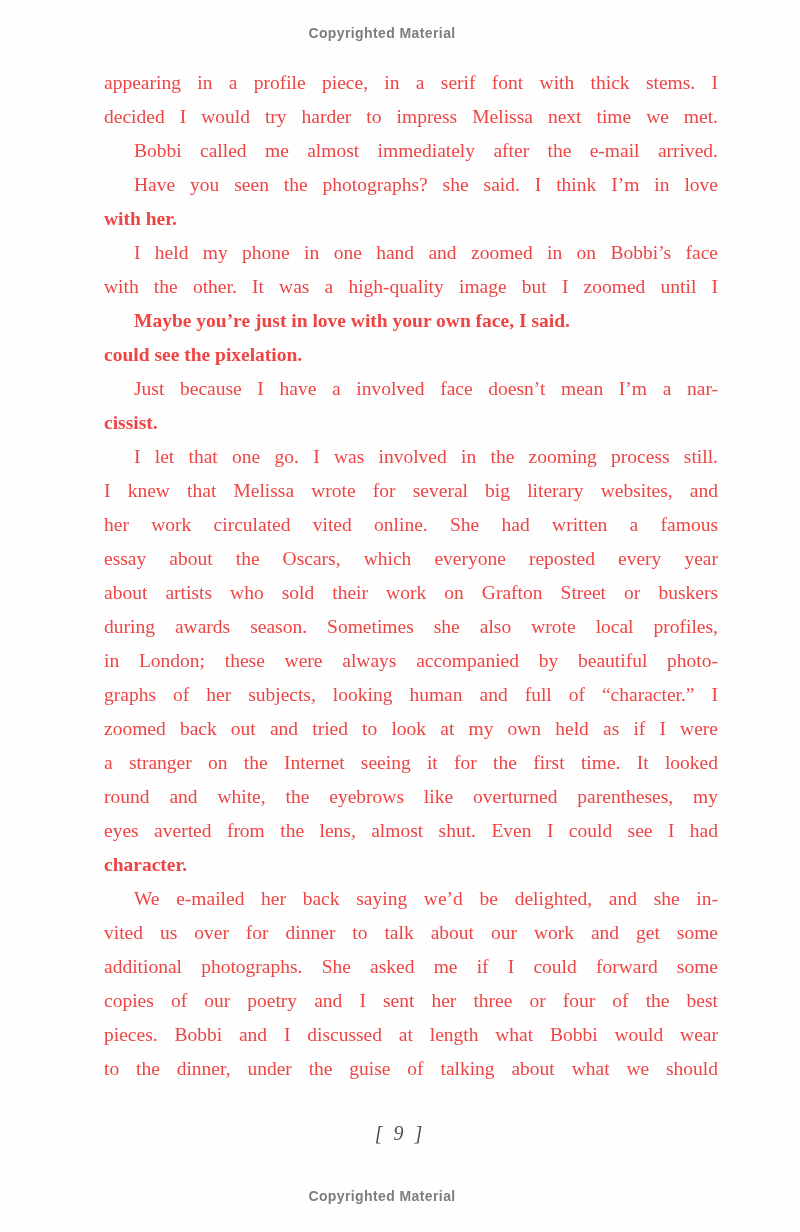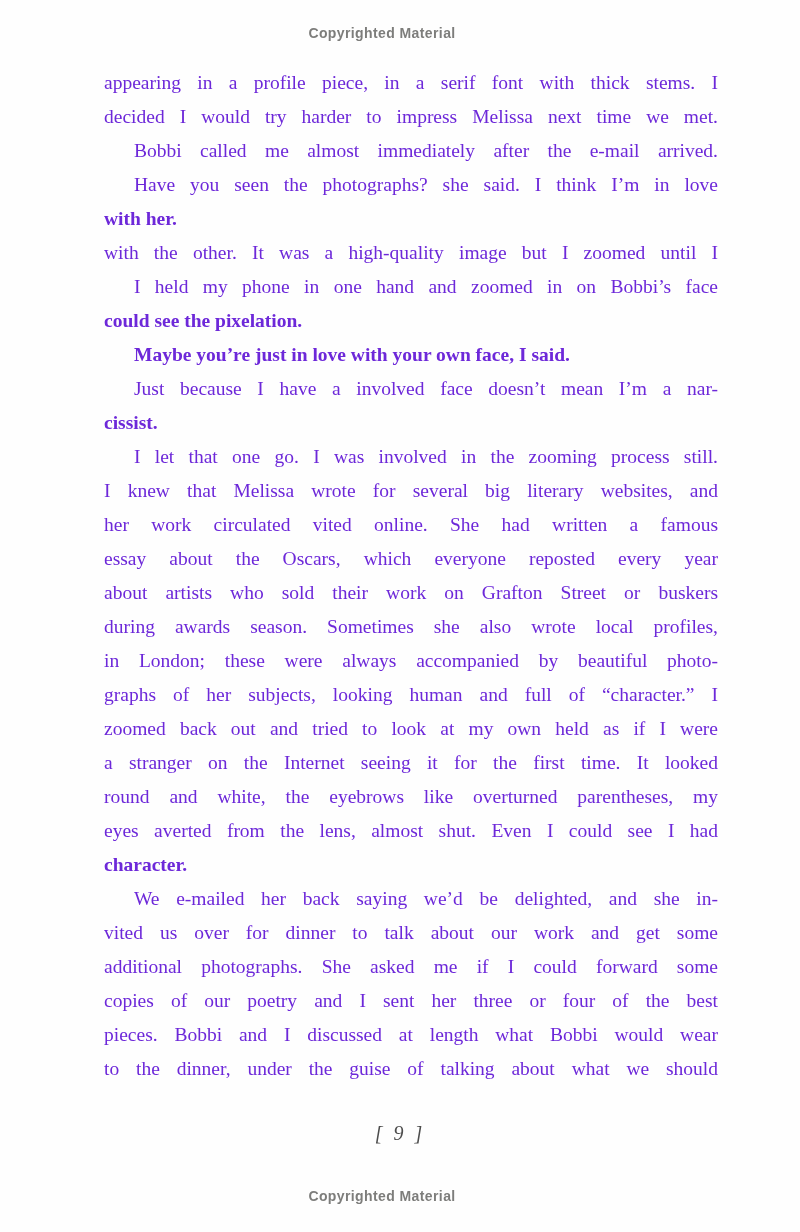--- a/index.html
+++ b/index.html
@@ -28,21 +28,21 @@
   .notice.top { top: 25px; }
   .notice.bottom { top: 1188px; }
   .body-text {
     position: absolute;
     left: 104px;
     top: 66px;
     width: 614px;
     font-family: "Liberation Serif", "DejaVu Serif", serif;
     font-size: 19.5px;
     line-height: 34px;
-    color: #6d28d9;
+    color: #ef4444;
   }
   .line {
     text-align: justify;
     text-align-last: justify;
   }
   .line.no-just {
     text-align: left;
     text-align-last: left;
     font-weight: bold;
   }
@@ -67,24 +67,24 @@
 
 <div class="page">
   <div class="notice top">Copyrighted Material</div>
 
   <div class="body-text">
       <div class="line">appearing in a profile piece, in a serif font with thick stems. I</div>
       <div class="line">decided I would try harder to impress Melissa next time we met.</div>
       <div class="line indent">Bobbi called me almost immediately after the e-mail arrived.</div>
       <div class="line indent">Have you seen the photographs? she said. I think I’m in love</div>
       <div class="line no-just">with her.</div>
+      <div class="line indent">I held my phone in one hand and zoomed in on Bobbi’s face</div>
       <div class="line">with the other. It was a high-quality image but I zoomed until I</div>
-      <div class="line indent">I held my phone in one hand and zoomed in on Bobbi’s face</div>
+      <div class="line indent no-just">Maybe you’re just in love with your own face, I said.</div>
       <div class="line no-just">could see the pixelation.</div>
-      <div class="line indent no-just">Maybe you’re just in love with your own face, I said.</div>
       <div class="line indent">Just because I have a involved face doesn’t mean I’m a nar-</div>
       <div class="line no-just">cissist.</div>
       <div class="line indent">I let that one go. I was involved in the zooming process still.</div>
       <div class="line">I knew that Melissa wrote for several big literary websites, and</div>
       <div class="line">her work circulated vited online. She had written a famous</div>
       <div class="line">essay about the Oscars, which everyone reposted every year</div>
       <div class="line">about artists who sold their work on Grafton Street or buskers</div>
       <div class="line">during awards season. Sometimes she also wrote local profiles,</div>
       <div class="line">in London; these were always accompanied by beautiful photo-</div>
       <div class="line">graphs of her subjects, looking human and full of “character.” I</div>

